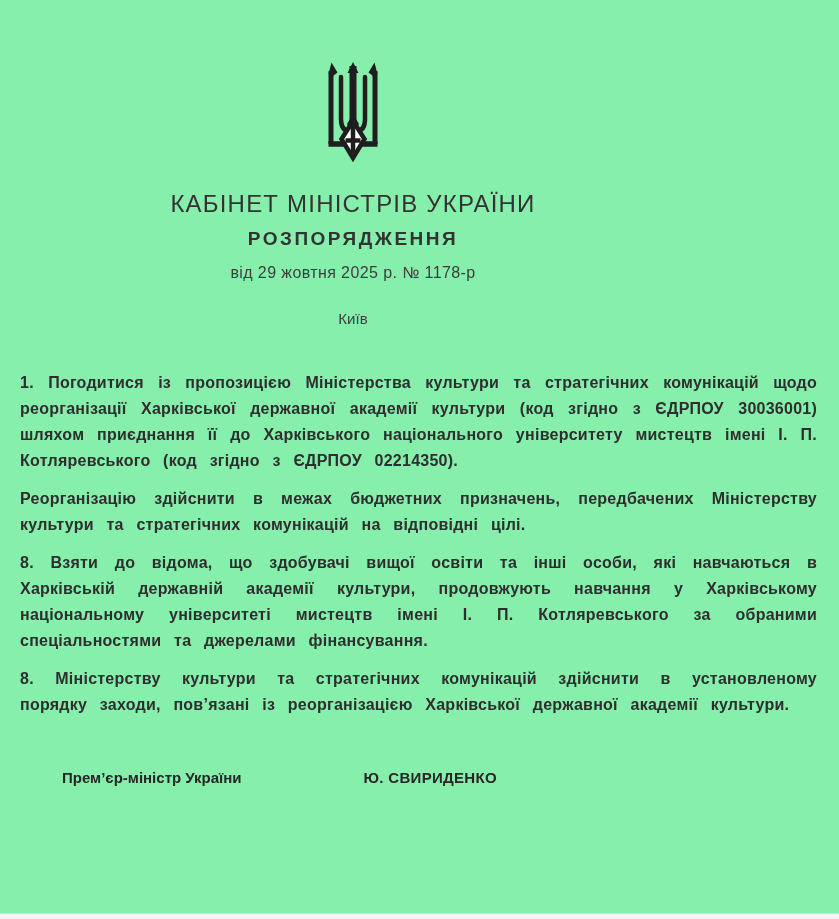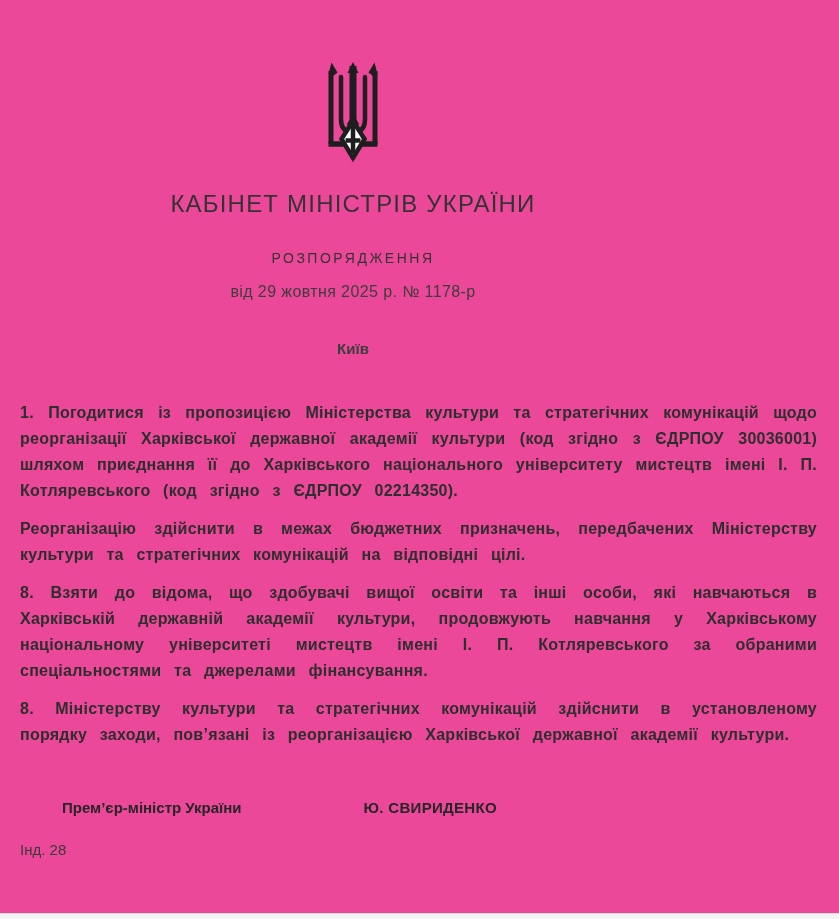--- a/index.html
+++ b/index.html
@@ -2,21 +2,21 @@
 <html lang="uk"><head>
 <meta charset="utf-8">
 <style>
   * { margin: 0; padding: 0; box-sizing: border-box; }
   html, body { background: #ffffff; }
   .page {
     position: relative;
     width: 839px;
     height: 919px;
     margin: 0 auto;
-    background: #ec4899;
+    background: #86efac;
     overflow: hidden;
     font-family: "Liberation Sans", "DejaVu Sans", sans-serif;
     color: #2e2e2e;
   }
   
   .doc-header {
     width: 706px;
     text-align: center;
   }
   .emblem-wrap {
@@ -26,40 +26,40 @@
   }
   .org-name {
     margin-top: 28px;
     font-size: 24px;
     line-height: 28px;
     font-weight: 500;
     letter-spacing: 1.2px;
     color: #333333;
   }
   .doc-type {
-    margin-top: 31px;
-    font-size: 14px;
+    margin-top: 12px;
+    font-size: 19px;
     line-height: 18px;
-    font-weight: 400;
+    font-weight: 700;
     letter-spacing: 2.5px;
     color: #333333;
   }
   .doc-date {
     margin-top: 15px;
     font-size: 16px;
     line-height: 20px;
     font-weight: 400;
     letter-spacing: 0.4px;
     color: #3d3d3d;
   }
   .doc-city {
-    margin-top: 37px;
+    margin-top: 26px;
     font-size: 15px;
     line-height: 19px;
-    font-weight: 700;
+    font-weight: 400;
     color: #3d3d3d;
   }
   .doc-title {
     margin-top: 14px;
     font-size: 16px;
     line-height: 21px;
     font-weight: 700;
     color: #2b2b2b;
   }
   
@@ -154,17 +154,16 @@
     <p>Реорганізацію здійснити в межах бюджетних призначень, передбачених Міністерству культури та стратегічних комунікацій на відповідні цілі.</p>
     <p>8. Взяти до відома, що здобувачі вищої освіти та інші особи, які навчаються в Харківській державній академії культури, продовжують навчання у Харківському національному університеті мистецтв імені І. П. Котляревського за обраними спеціальностями та джерелами фінансування.</p>
     <p>8. Міністерству культури та стратегічних комунікацій здійснити в установленому порядку заходи, пов’язані із реорганізацією Харківської державної академії культури.</p>
   </div>
 
   <div class="signature-row">
     <span class="signer-position">Прем’єр-міністр України</span>
     <span class="signer-name">Ю. СВИРИДЕНКО</span>
   </div>
 
-  <div class="index-note">Інд. 28</div>
 
   <div class="bottom-strip"></div>
 
 </div>
 
 </body></html>

